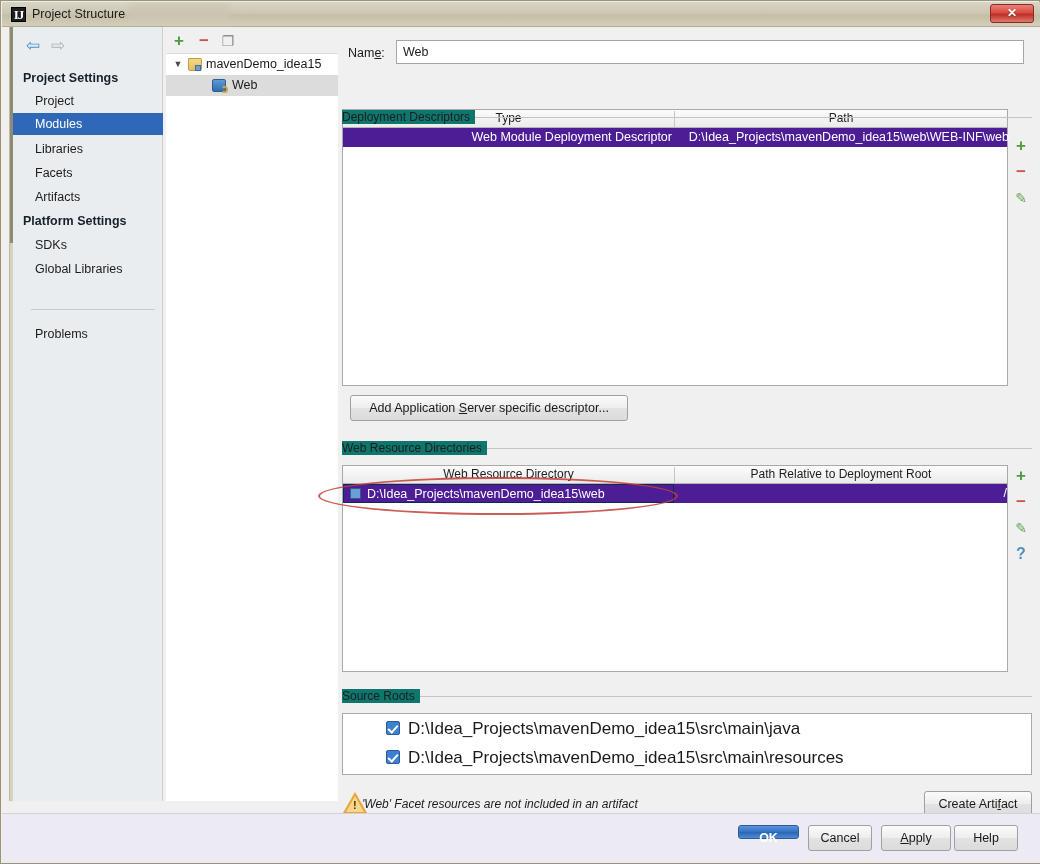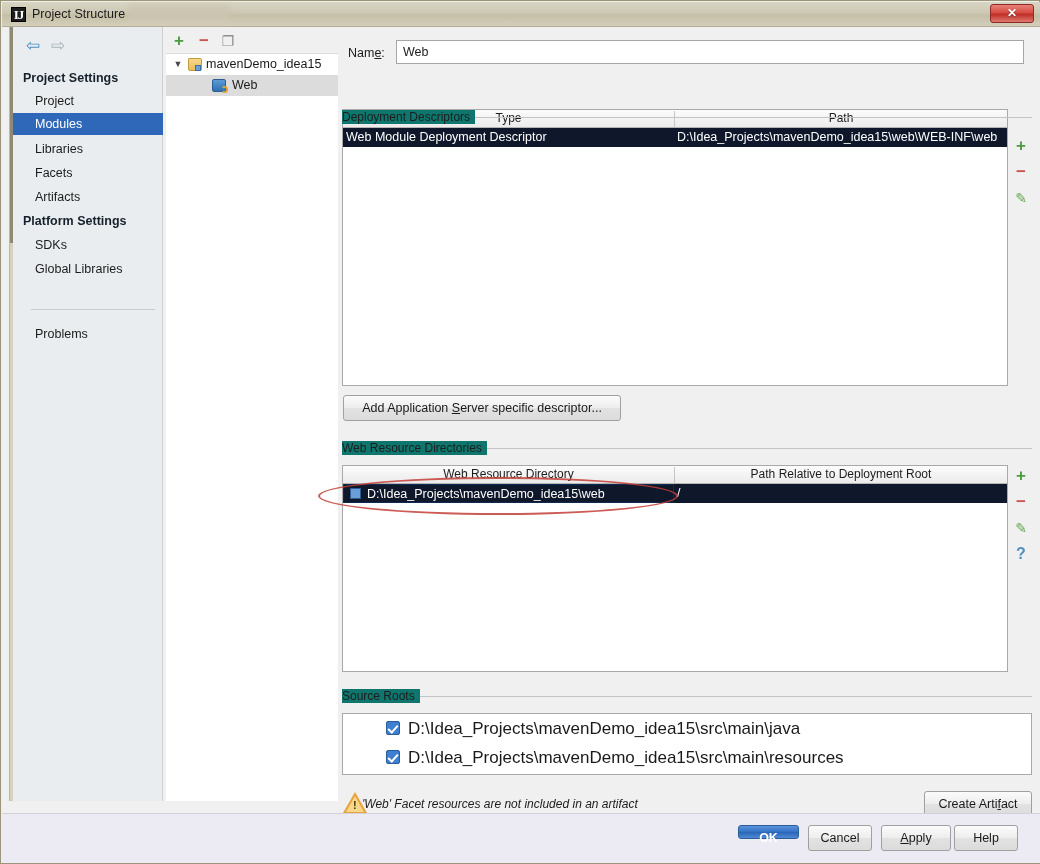--- a/index.html
+++ b/index.html
@@ -329,21 +329,21 @@
     top: 1px;
     width: 1px; height: 16px;
     background: #c6c6c6;
   }
   .tbl-row {
     position: absolute;
     left: 0;
     height: 19px;
     width: 100%;
   }
-  .tbl-row.selected { background: #0f172a; }
+  .tbl-row.selected { background: #4c1d95; text-align: right; }
   .cell {
     position: absolute;
     top: 0;
     height: 19px;
     line-height: 19px;
     font-size: 12.5px;
     white-space: nowrap;
     overflow: hidden;
     color: #1a1a1a;
   }
@@ -570,21 +570,21 @@
           <div class="cell" style="left:332px; width:332px; padding-left:2px;">D:\Idea_Projects\mavenDemo_idea15\web\WEB-INF\web</div>
         </div>
       </div>
 
       <div class="rail" style="left:672px; top:108px; height:80px;">
         <div class="rail-btn rail-add" style="top:0px">+</div>
         <div class="rail-btn rail-remove" style="top:26px">−</div>
         <div class="rail-btn rail-edit" style="top:52px">✎</div>
       </div>
 
-      <div class="btn" id="btn-add-descriptor" style="left:5px; top:368px; width:278px; height:26px; line-height:24px;"><span>Add Application </span><u>S</u><span>erver specific descriptor...</span></div>
+      <div class="btn" id="btn-add-descriptor" style="left:12px; top:368px; width:278px; height:26px; line-height:24px;"><span>Add Application </span><u>S</u><span>erver specific descriptor...</span></div>
 
       <div class="grp-caption" style="top:414px">Web Resource Directories</div>
       <div class="grp-rule" style="left:4px; top:421px; width:690px;"></div>
 
       <div class="tbl" id="wrd-table" style="left:4px; top:438px; width:666px; height:207px;">
         <div class="tbl-head">
           <div class="th" style="left:0; width:331px">Web Resource Directory</div>
           <div class="th-sep" style="left:331px"></div>
           <div class="th" style="left:332px; width:332px">Path Relative to Deployment Root</div>
         </div>

